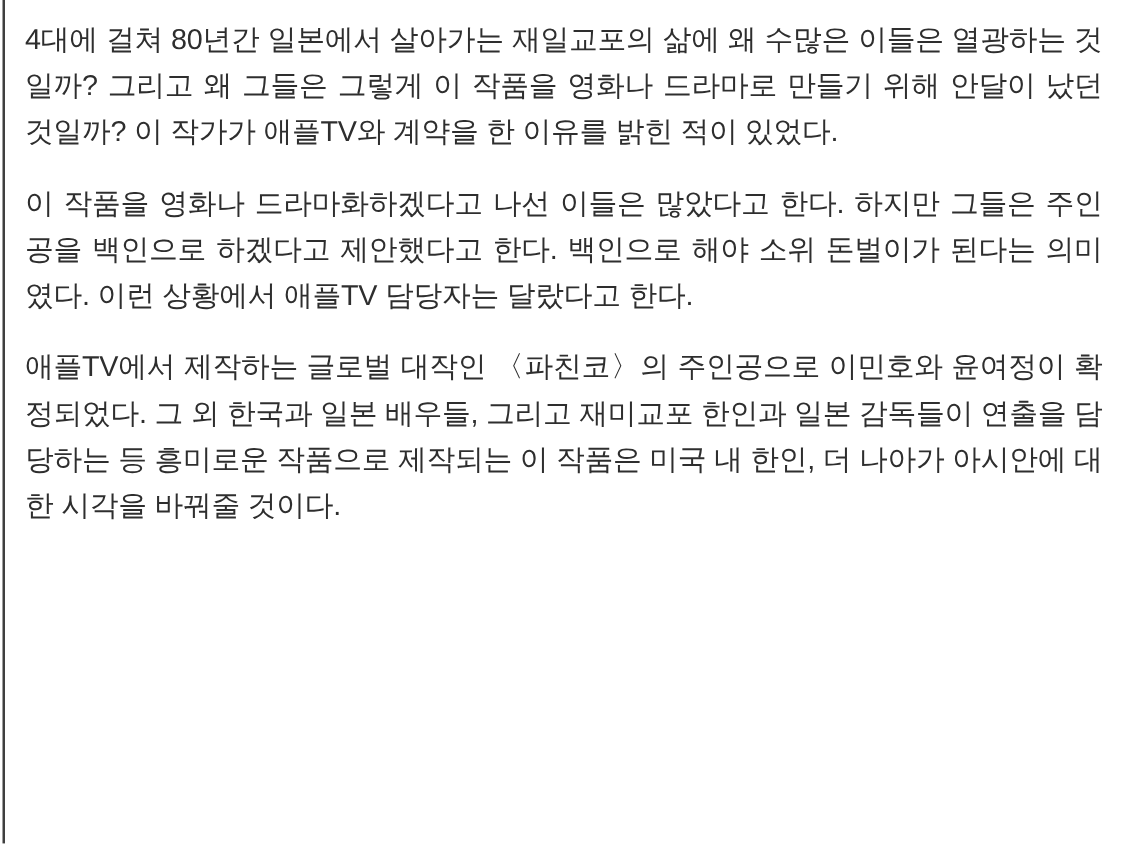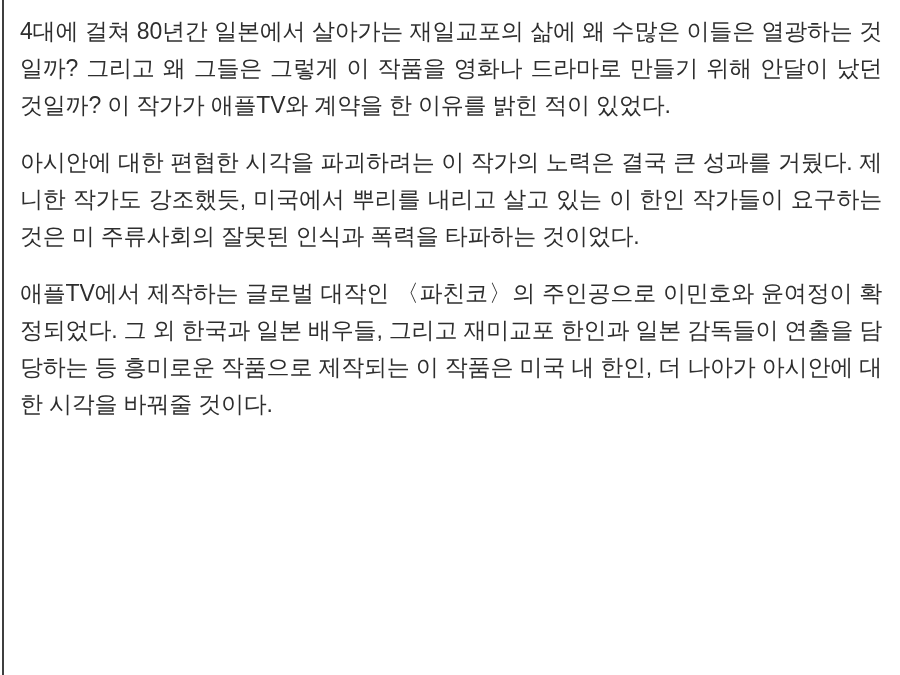--- a/index.html
+++ b/index.html
@@ -45,16 +45,16 @@
     margin: 0 0 20px 0;
   }
 </style>
 </head>
 <body>
 
 <div class="canvas">
   <div class="left-border"></div>
   <div class="content">
     <p>4대에 걸쳐 80년간 일본에서 살아가는 재일교포의 삶에 왜 수많은 이들은 열광하는 것일까? 그리고 왜 그들은 그렇게 이 작품을 영화나 드라마로 만들기 위해 안달이 났던 것일까? 이 작가가 애플TV와 계약을 한 이유를 밝힌 적이 있었다.</p>
-    <p>아시안에 대한 편협한 시각을 파괴하려는 이 작가의 노력은 결국 큰 성과를 거뒀다. 제니한 작가도 강조했듯, 미국에서 뿌리를 내리고 살고 있는 이 한인 작가들이 요구하는 것은 미 주류사회의 잘못된 인식과 폭력을 타파하는 것이었다.</p>
+    <p>이 작품을 영화나 드라마화하겠다고 나선 이들은 많았다고 한다. 하지만 그들은 주인공을 백인으로 하겠다고 제안했다고 한다. 백인으로 해야 소위 돈벌이가 된다는 의미였다. 이런 상황에서 애플TV 담당자는 달랐다고 한다.</p>
     <p>애플TV에서 제작하는 글로벌 대작인 〈파친코〉의 주인공으로 이민호와 윤여정이 확정되었다. 그 외 한국과 일본 배우들, 그리고 재미교포 한인과 일본 감독들이 연출을 담당하는 등 흥미로운 작품으로 제작되는 이 작품은 미국 내 한인, 더 나아가 아시안에 대한 시각을 바꿔줄 것이다.</p>
   </div>
 </div>
 
 </body></html>

